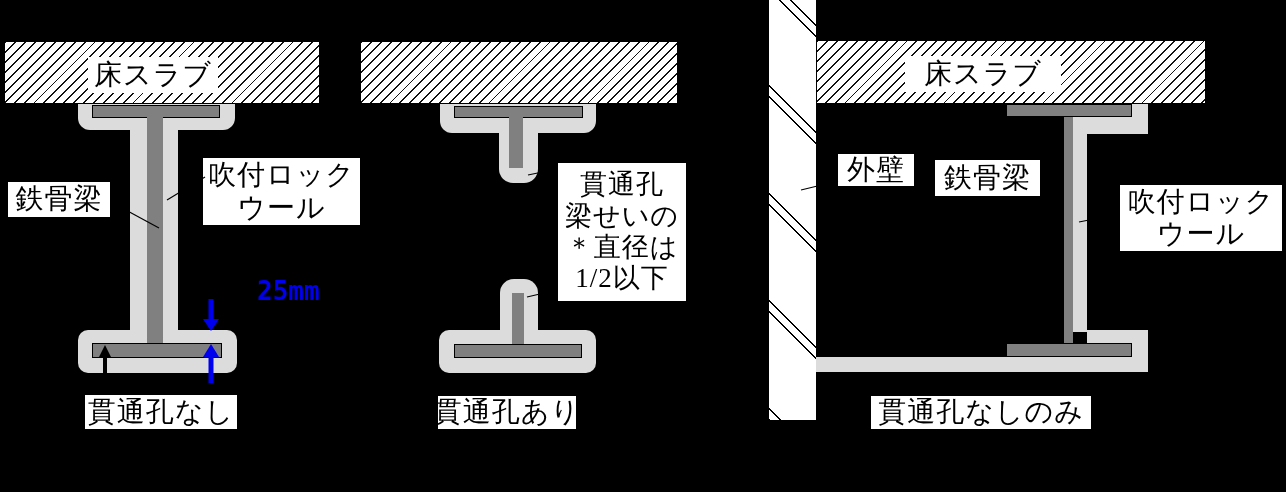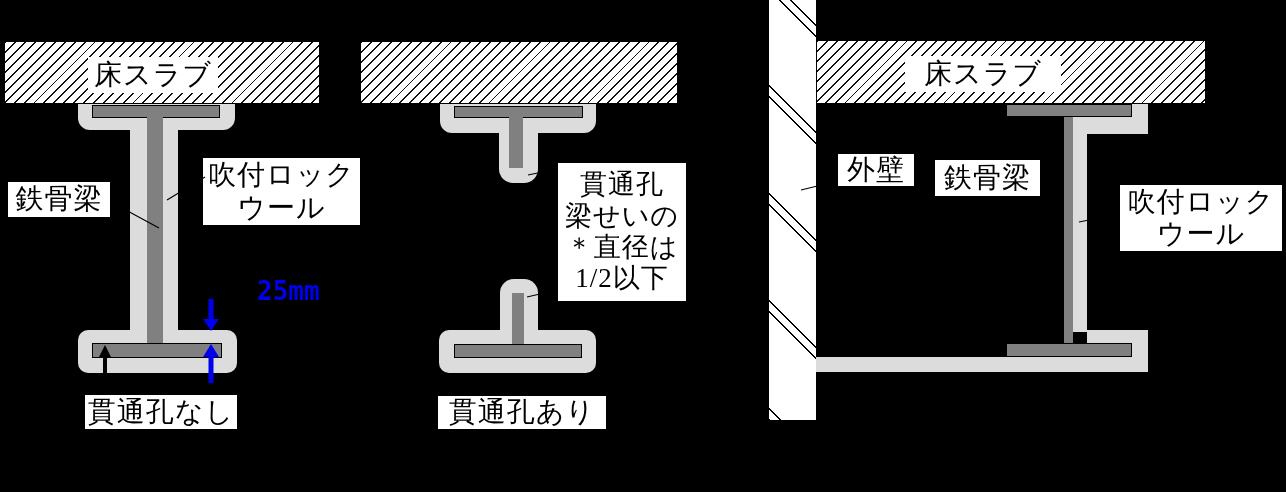--- a/index.html
+++ b/index.html
@@ -98,21 +98,21 @@
   <div class="abs steel" style="left:512px;top:293px;width:12px;height:53px;"></div>
   <div class="abs steel edged" style="left:454px;top:344px;width:128px;height:14px;"></div>
 
   <div class="abs lbl multi" style="left:558px;top:163px;width:128px;height:138px;font-size:27px;text-align:right;">
     <span>貫通孔</span>
     <span>梁せいの</span>
     <span>＊直径は</span>
     <span>1/2以下</span>
   </div>
 
-  <div class="abs lbl" style="left:438px;top:396px;width:168px;height:33px;">
+  <div class="abs lbl" style="left:438px;top:396px;width:138px;height:33px;">
     <span>貫通孔あり</span>
   </div>
 
   <div class="abs wall" style="left:769px;top:0;width:47px;height:420px;"></div>
   <div class="abs slab" style="left:816px;top:40px;width:390px;height:64px;"></div>
   <div class="abs lbl" style="left:905px;top:56px;width:156px;height:36px;">
     <span>床スラブ</span>
   </div>
 
   <div class="abs fp" style="left:1132px;top:104px;width:16px;height:30px;border-radius:0 0 8px 0;"></div>
@@ -129,20 +129,23 @@
   <div class="abs lbl" style="left:838px;top:154px;width:76px;height:32px;justify-content:center;">
     <span>外壁</span>
   </div>
   <div class="abs lbl" style="left:935px;top:160px;width:105px;height:36px;">
     <span>鉄骨梁</span>
   </div>
   <div class="abs lbl multi" style="left:1120px;top:185px;width:162px;height:66px;">
     <span>吹付ロック</span>
     <span>ウール</span>
   </div>
+  <div class="abs lbl" style="left:871px;top:396px;width:220px;height:33px;">
+    <span>貫通孔なしのみ</span>
+  </div>
 
   <svg class="overlay" width="1286" height="492">
     <line x1="205" y1="177" x2="167" y2="200" stroke="#000" stroke-width="1.2"></line>
     <line x1="111" y1="202" x2="159" y2="228" stroke="#000" stroke-width="1.2"></line>
     <line x1="557" y1="169" x2="528" y2="175" stroke="#000" stroke-width="1.2"></line>
     <line x1="557" y1="290" x2="527" y2="297" stroke="#000" stroke-width="1.2"></line>
     <line x1="838" y1="181" x2="801" y2="190" stroke="#000" stroke-width="1.2"></line>
     <line x1="1119" y1="214" x2="1079" y2="222" stroke="#000" stroke-width="1.2"></line>
   </svg>
 </div>

